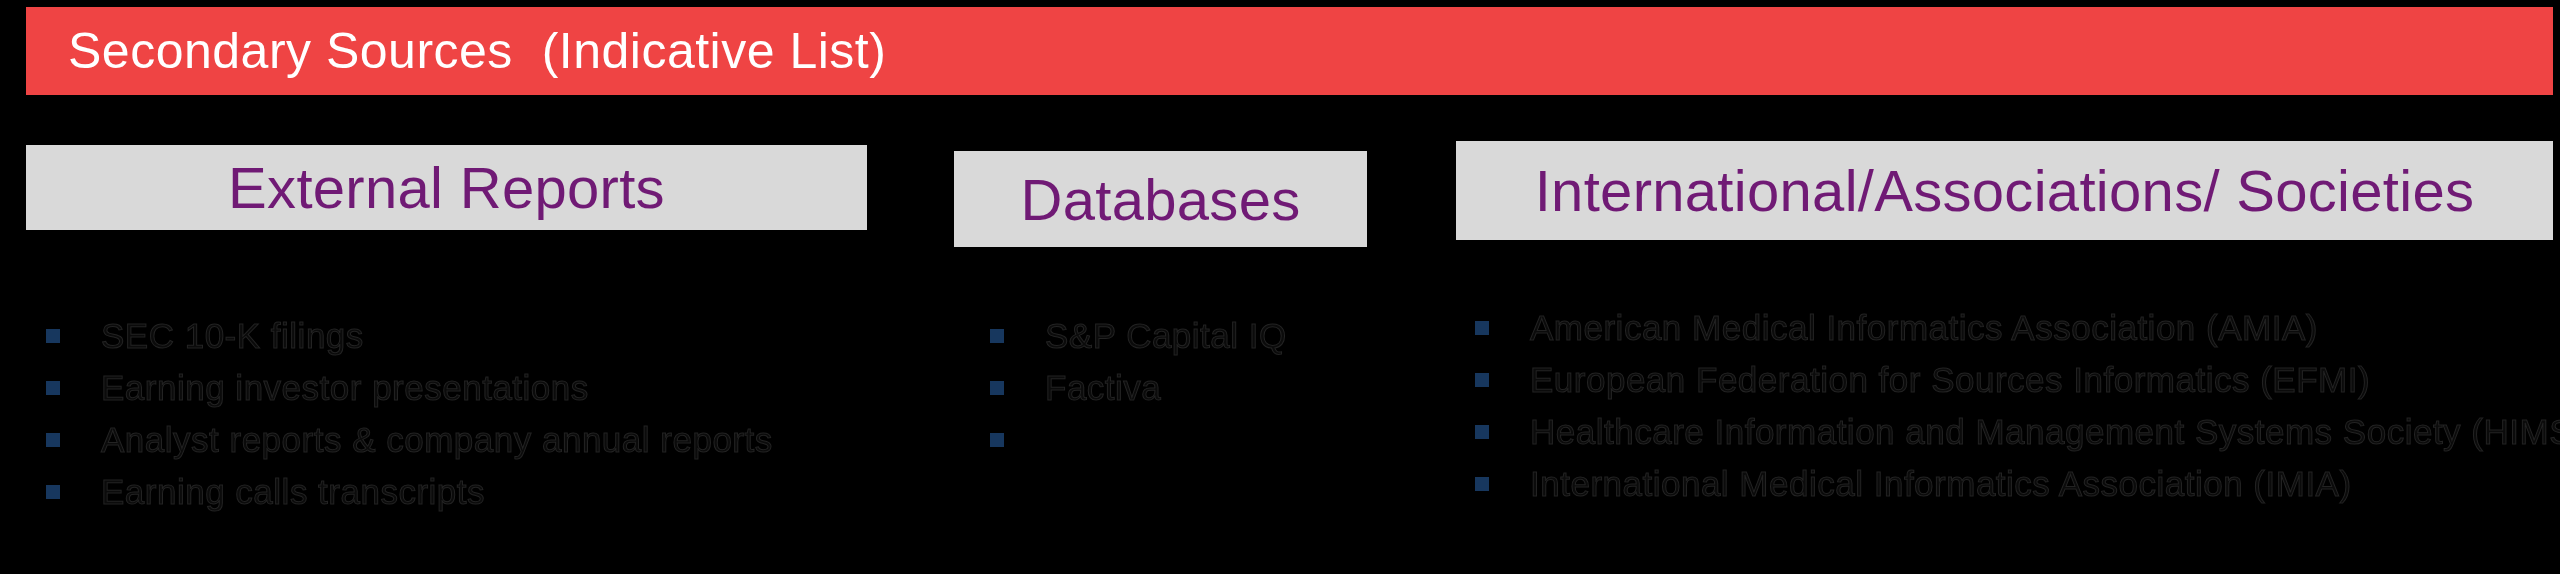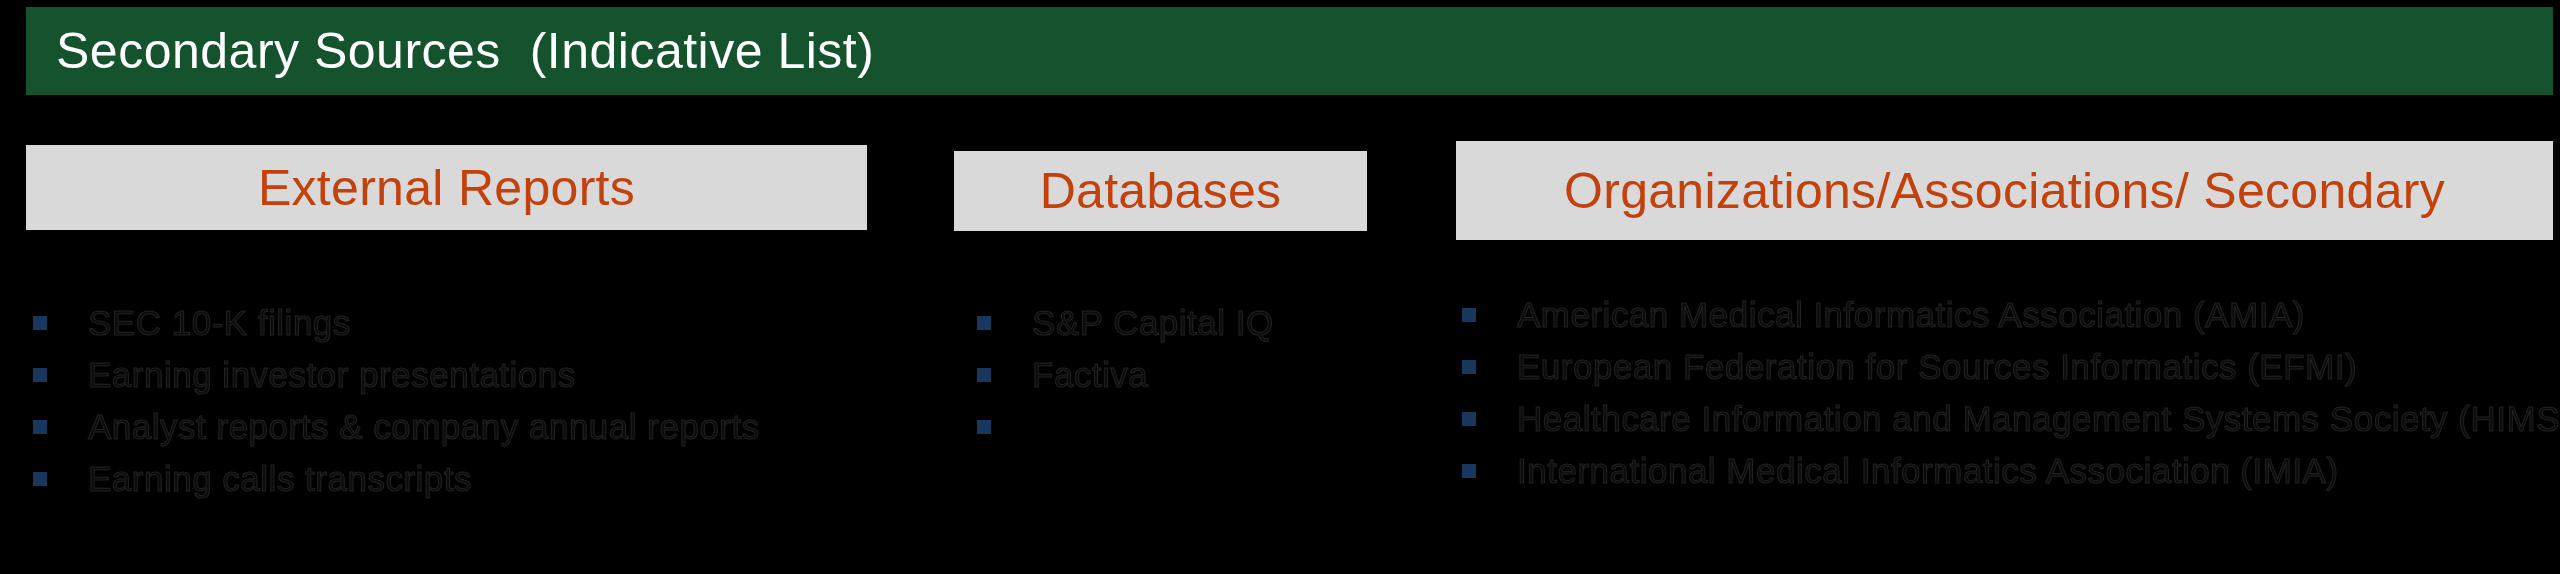--- a/index.html
+++ b/index.html
@@ -15,54 +15,54 @@
     background: #000000;
     overflow: hidden;
   }
   
   .title-bar {
     position: absolute;
     left: 26px;
     top: 7px;
     width: 2527px;
     height: 88px;
-    background: #14532d;
+    background: #ef4444;
     display: flex;
     align-items: center;
     box-sizing: border-box;
-    padding-left: 30px;
+    padding-left: 42px;
   }
   .title-bar .title-text {
     color: #FFFFFF;
     font-size: 50px;
     white-space: pre;           
     letter-spacing: 0.5px;
   }
   
   .col-header {
     position: absolute;
     background: #D9D9D9;
     display: flex;
     align-items: center;
     justify-content: center;
   }
   .col-header .hdr-text {
-    color: #c2410c;
-    font-size: 50px;
+    color: #701a75;
+    font-size: 58px;
     white-space: pre;
     letter-spacing: 0.3px;
   }
   #hdr-external   { left: 26px;   top: 145px; width: 841px;  height: 85px; }
-  #hdr-databases  { left: 954px;  top: 151px; width: 413px;  height: 80px; }
+  #hdr-databases  { left: 954px;  top: 151px; width: 413px;  height: 96px; }
   #hdr-orgs       { left: 1456px; top: 141px; width: 1097px; height: 99px; }
   
   .bullet-list {
     position: absolute;
     list-style: none;
-    margin: 0;
+    margin: 13px;
     padding: 0;
     text-decoration: underline;
   }
   #list-external  { left: 33px;   top: 297px; }
   #list-databases { left: 977px;  top: 297px; }
   #list-orgs      { left: 1462px; top: 289px; }
   .bullet-item {
     display: flex;
     align-items: center;
     height: 52px;
@@ -92,21 +92,21 @@
     <span class="title-text">Secondary Sources  (Indicative List)</span>
   </div>
 
   <div class="col-header" id="hdr-external">
     <span class="hdr-text">External Reports</span>
   </div>
   <div class="col-header" id="hdr-databases">
     <span class="hdr-text">Databases</span>
   </div>
   <div class="col-header" id="hdr-orgs">
-    <span class="hdr-text">Organizations/Associations/ Secondary</span>
+    <span class="hdr-text">International/Associations/ Societies</span>
   </div>
 
   <ul class="bullet-list" id="list-external">
     <li class="bullet-item">
       <span class="bullet-square"></span>
       <span class="bullet-text">SEC 10-K filings</span>
     </li>
     <li class="bullet-item">
       <span class="bullet-square"></span>
       <span class="bullet-text">Earning investor presentations</span>

